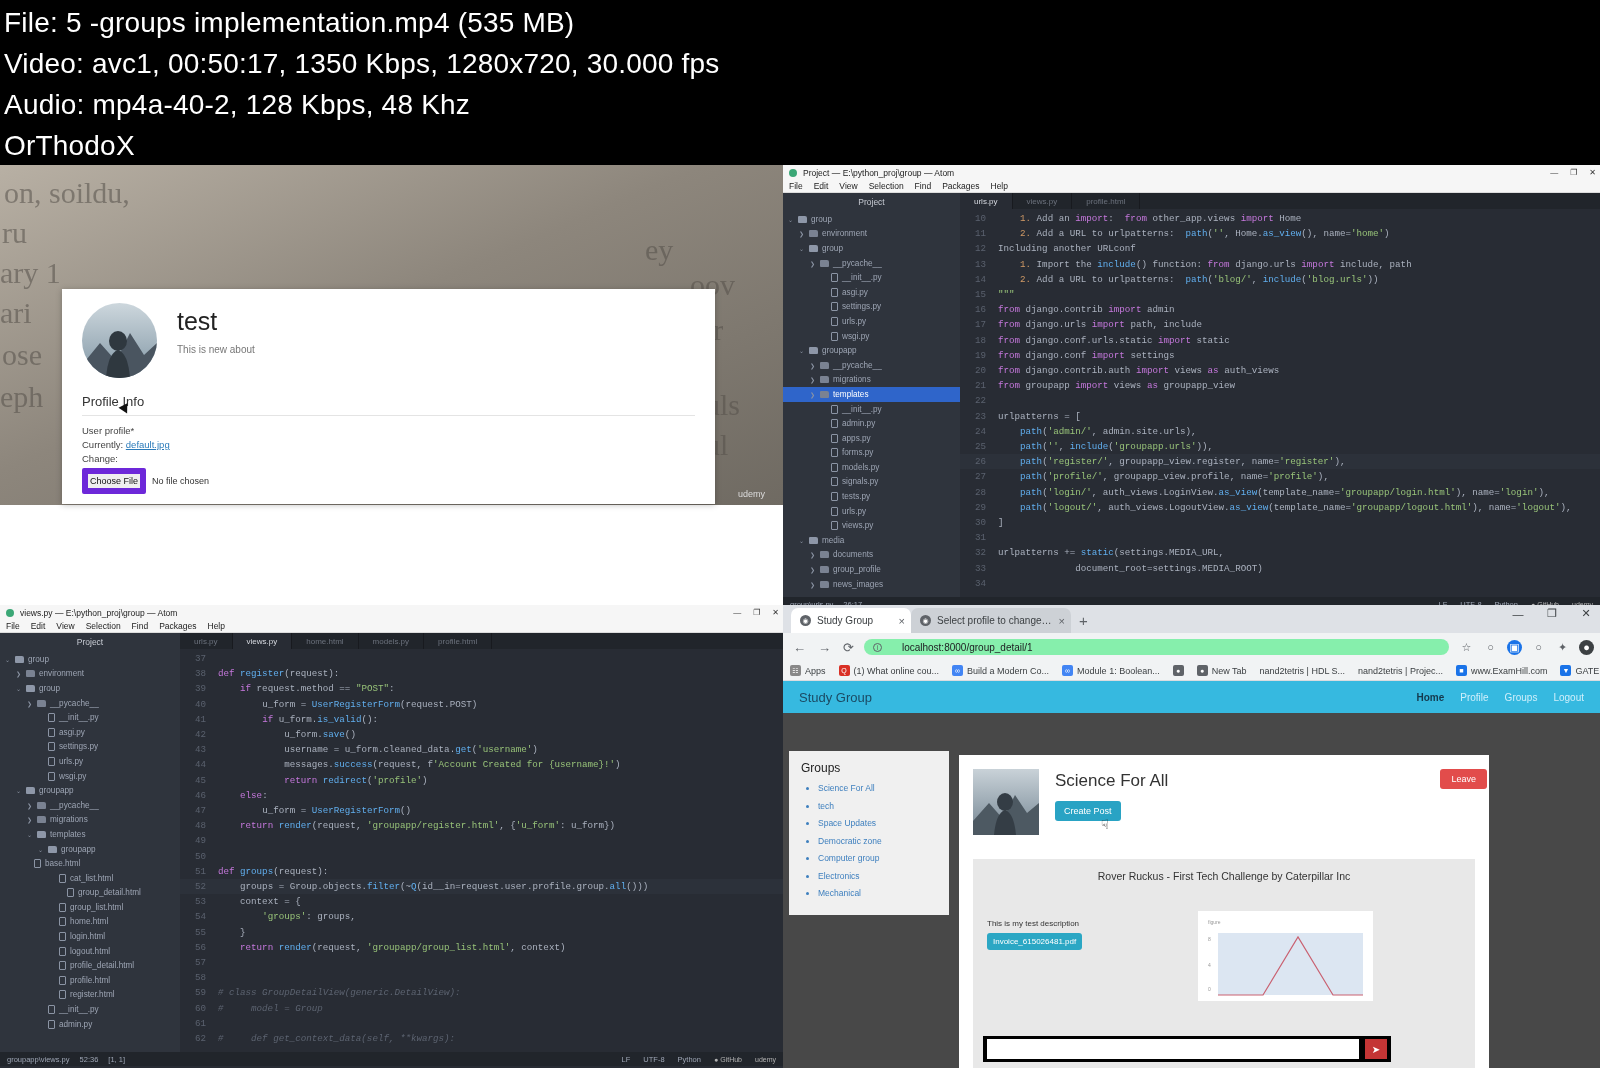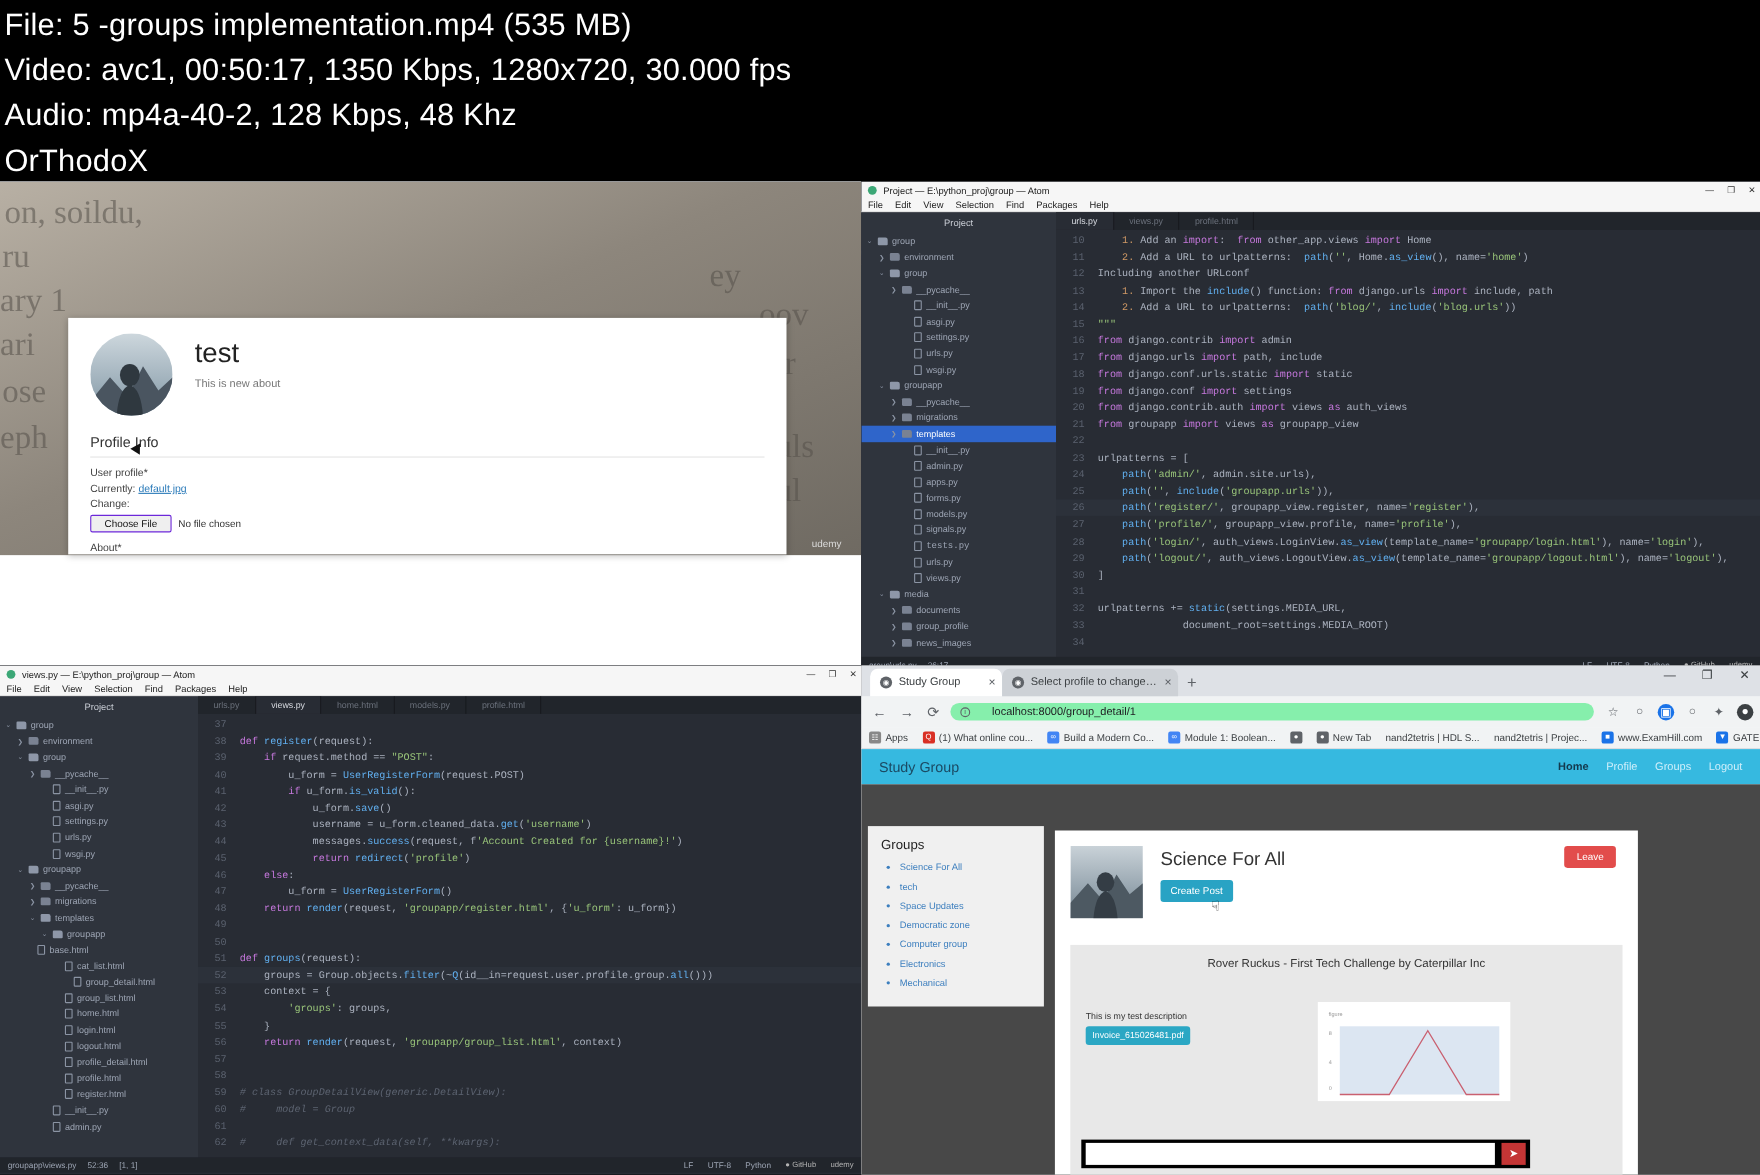--- a/index.html
+++ b/index.html
@@ -55,21 +55,21 @@
                   box-shadow:0 1px 6px rgba(0,0,0,.25); padding:14px 20px; overflow:hidden;}
   #profile-card .ph { display:flex; gap:20px; align-items:flex-start; }
   .avatar-lg { width:75px; height:75px; border-radius:50%; overflow:hidden; flex:0 0 auto; }
   .pname { font-size:25px; color:#222; font-weight:400; margin:4px 0 8px; }
   .pabout { font-size:10px; color:#777; }
   .sect-title { font-size:13px; color:#333; margin:16px 0 4px; padding-bottom:6px; border-bottom:1px solid #e4e4e4; }
   .flabel { font-size:9.5px; color:#444; margin-top:9px; }
   .fcurrent { font-size:9.5px; color:#444; margin-top:3px; }
   .fcurrent a { color:#2a7ab9; }
   .filerow { margin-top:4px; display:flex; align-items:center; gap:6px; font-size:9px; color:#333; }
-  .filebtn { border:1px solid #6d28d9; background:#efefef; border-radius:2px; padding:2px 12px; font-size:9px; color:#111; }
+  .filebtn { border:6px solid #6d28d9; background:#efefef; border-radius:2px; padding:2px 2px; font-size:9px; color:#111; }
 
   
   .atom { position:absolute; background:#282c34; overflow:hidden; }
   .atom-title { background:#f6f6f6; height:15px; display:flex; align-items:center; gap:6px; padding:0 6px;
                 font-size:8.5px; color:#222; position:relative; }
   .atom-title .dot { width:8px;height:8px;border-radius:50%;background:#3ba776; flex:0 0 auto;}
   .atom-wc { position:absolute; right:4px; top:0; height:15px; display:flex; align-items:center; gap:12px; font-size:8px; color:#333;}
   .atom-menu { background:#f6f6f6; height:13px; display:flex; align-items:center; gap:11px; padding:0 6px;
                font-size:8.5px; color:#222; border-bottom:1px solid #dcdcdc;}
   .atom-body { display:flex; }
@@ -108,21 +108,21 @@
   #gd-sidebar { position:absolute; left:6px; top:38px; width:160px; height:164px; background:#f0f0f0;
                 padding:10px 12px; }
   #gd-sidebar h3 { margin:0 0 8px; font-size:12px; font-weight:400; color:#222; }
   #gd-sidebar ul { margin:0; padding-left:17px; }
   #gd-sidebar li { font-size:8.5px; color:#3d7fbe; margin-bottom:7.5px; }
   #gd-main { position:absolute; left:176px; top:42px; width:530px; bottom:0; background:#fff; }
   .gd-head { display:flex; gap:16px; padding:14px 0 0 14px; }
   .gd-thumb { width:66px; height:66px; overflow:hidden; flex:0 0 auto; }
   .gd-title { font-size:17px; color:#333; margin:2px 0 9px; font-weight:400; }
   .btn-teal { background:#29a3c4; color:#fff; font-size:9px; border-radius:3px; padding:5px 9px; display:inline-block; }
-  .btn-red { position:absolute; right:20px; top:14px; background:#e24c4b; color:#fff; font-size:9px;
+  .btn-red { position:absolute; right:2px; top:14px; background:#e24c4b; color:#fff; font-size:9px;
              border-radius:3px; padding:5px 11px; }
   .post-card { position:absolute; left:14px; right:14px; top:104px; bottom:0; background:#e8e8e8; }
   .post-head { background:#8fd6e8; height:32px; display:flex; align-items:center; padding-left:54px; }
   .post-head .uname { font-size:12px; color:#222; }
   .post-avatar { position:absolute; left:2px; top:-6px; width:26px; height:26px; border-radius:50%;
                  background:radial-gradient(circle at 40% 35%,#b8d96a,#4c7a2a); }
   .post-title { text-align:center; font-size:10.5px; color:#333; margin-top:11px; }
   .post-desc { position:absolute; left:14px; top:60px; font-size:8px; color:#333; }
   .post-file { position:absolute; left:14px; top:74px; background:#2ba7c4; color:#fff; font-size:8px;
                padding:4px 6px; border-radius:3px; }
@@ -408,21 +408,21 @@
           <div class="tree-row" style="padding-left: 37px;">
             <span class="chev"></span>
             <span class="fil"></span>
             <span>models.py</span>
           </div>
           <div class="tree-row" style="padding-left: 37px; text-align: center;">
             <span class="chev"></span>
             <span class="fil"></span>
             <span>signals.py</span>
           </div>
-          <div class="tree-row" style="padding-left: 37px; font-family: Liberation Mono, monospace;">
+          <div class="tree-row" style="padding-left: 37px;">
             <span class="chev"></span>
             <span class="fil"></span>
             <span>tests.py</span>
           </div>
           <div class="tree-row" style="padding-left: 37px;">
             <span class="chev"></span>
             <span class="fil"></span>
             <span>urls.py</span>
           </div>
           <div class="tree-row" style="padding-left: 37px;">

